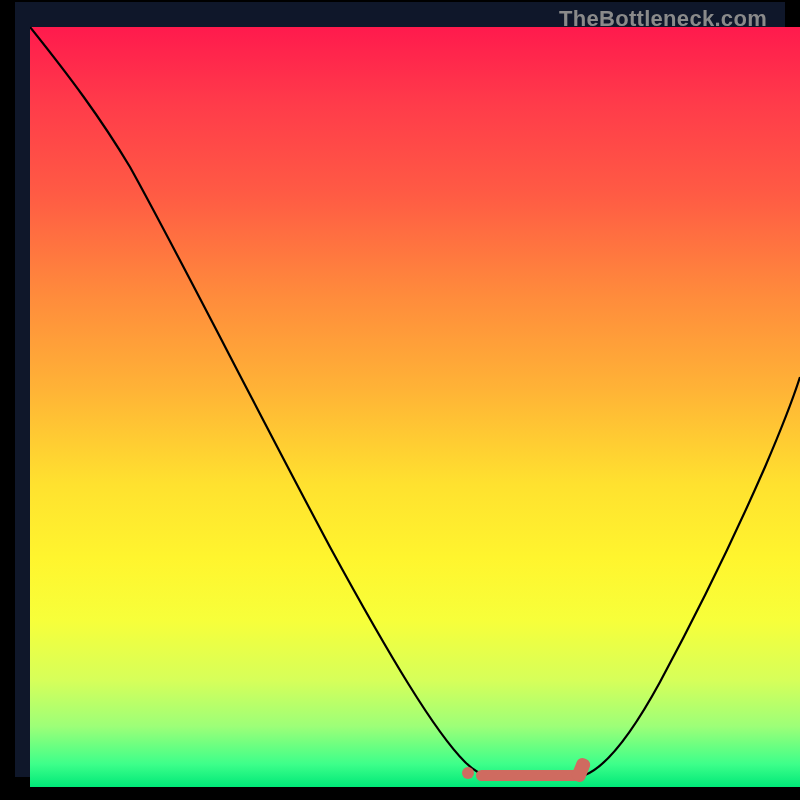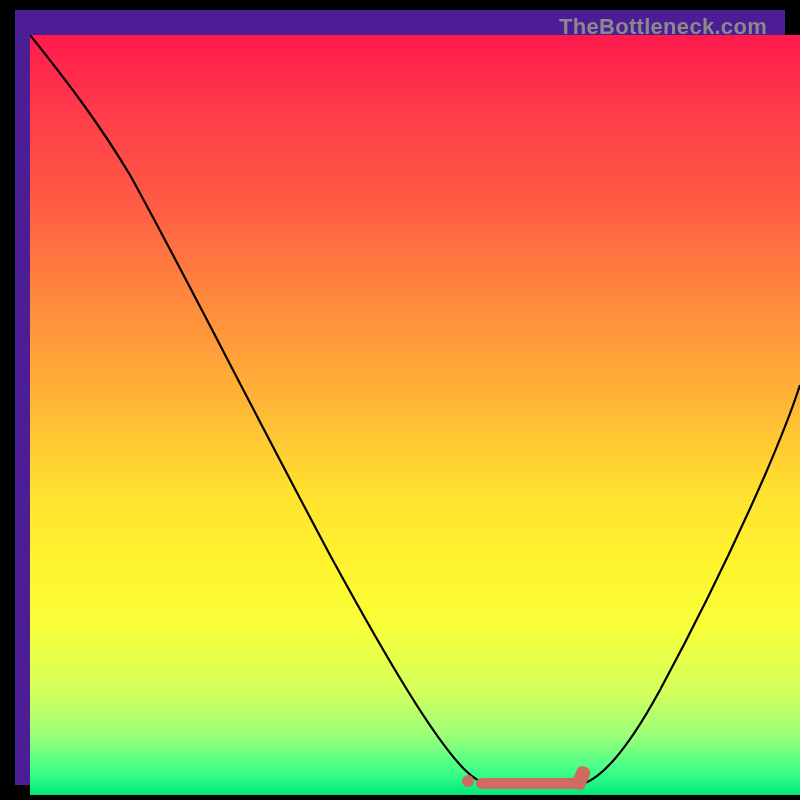--- a/index.html
+++ b/index.html
@@ -7,24 +7,24 @@
     padding: 0;
     width: 800px;
     height: 800px;
     background: #000;
     overflow: hidden;
     font-family: Arial, Helvetica, sans-serif;
   }
   .frame {
     position: absolute;
     left: 15px;
-    top: 10px;
+    top: 2px;
     width: 770px;
     height: 775px;
-    background: #4c1d95;
+    background: #0f172a;
   }
   .plot {
     position: absolute;
     left: 15px;
     top: 25px;
     width: 770px;
     height: 760px;
     background: linear-gradient(to bottom,
       #ff1a4d 0%,
       #ff3b4a 10%,

